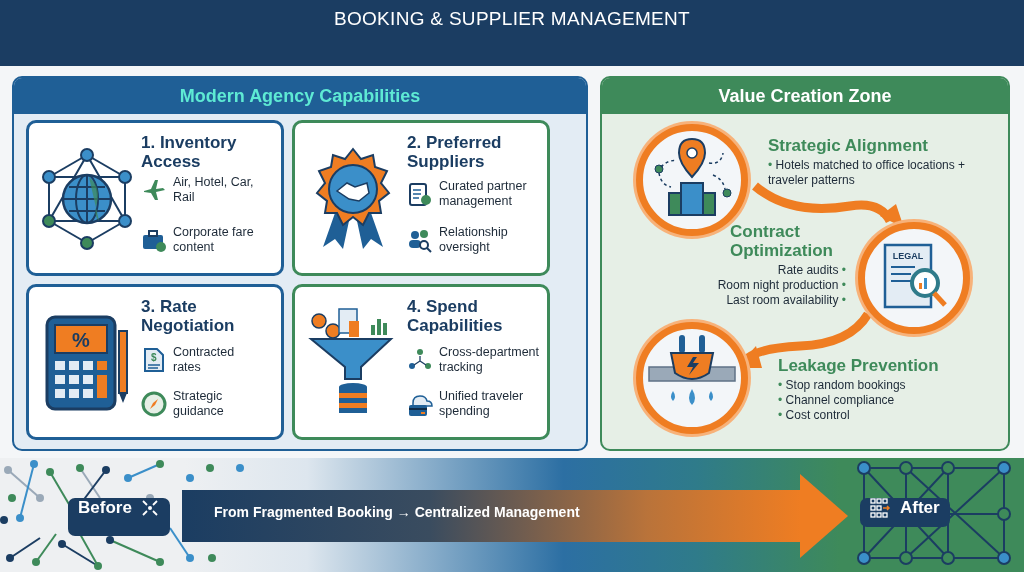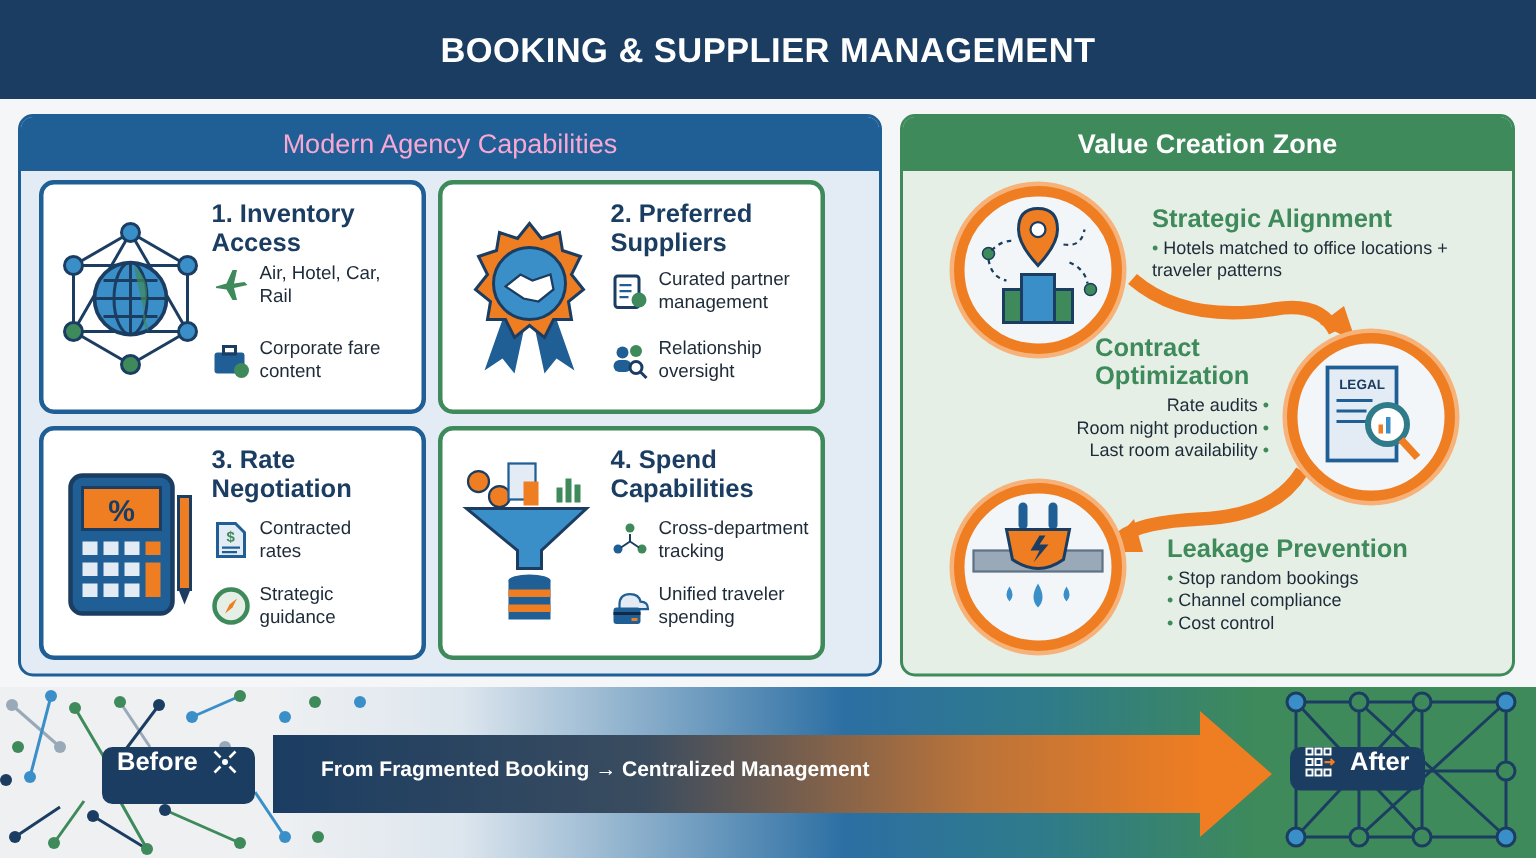--- a/index.html
+++ b/index.html
@@ -1,21 +1,21 @@
 <!DOCTYPE html>
 <html><head>
 <meta charset="utf-8">
 <style>
 *{box-sizing:border-box;margin:0;padding:0}
 body{width:1024px;height:572px;overflow:hidden;background:#f4f6f8;font-family:"Liberation Sans",sans-serif;position:relative}
 .header{position:absolute;left:0;top:0;width:1024px;height:66px;background:#1b3d62;text-align:center;color:#fff}
-.header .t{font-size:23px;font-weight:bold;padding-top:20px;letter-spacing:0.3px}
+.header .t{font-size:19px;font-weight:normal;padding-top:8px;letter-spacing:0.3px}
 .header .s{font-size:16px;margin-top:4px;color:#e8eef5}
 .panel-left{position:absolute;left:12px;top:76px;width:576px;height:375px;background:#e3ecf4;border:2px solid #1f5f96;border-radius:10px;overflow:hidden}
-.panel-left .ph{height:36px;background:#1f5f96;color:#f9a8d4;font-weight:normal;font-size:18px;text-align:center;line-height:36px}
+.panel-left .ph{height:36px;background:#1f5f96;color:#5eead4;font-weight:bold;font-size:18px;text-align:center;line-height:36px}
 .panel-right{position:absolute;left:600px;top:76px;width:410px;height:375px;background:#e6efe6;border:2px solid #3e8a5a;border-radius:10px;overflow:hidden}
 .panel-right .ph{height:36px;background:#3e8a5a;color:#fff;font-weight:bold;font-size:18px;text-align:center;line-height:36px}
 .card{position:absolute;width:258px;height:156px;background:#fff;border-radius:10px;border:3px solid #1f5f96}
 .card.g{border-color:#3e8a5a}
 .card .title{position:absolute;left:112px;top:10px;font-size:17px;font-weight:bold;color:#1b3d62;line-height:19px}
 .card .icon-main{position:absolute;left:10px;top:20px;width:96px;height:110px}
 .item{position:absolute;left:112px;display:flex;align-items:center;gap:6px;font-size:12.5px;color:#1d2a38;line-height:15px}
 .item .ic{width:26px;height:26px;flex:none}
 .circ{position:absolute;width:112px;height:112px;border-radius:50%;background:#f3f6f9;border:7px solid #ef7d22;box-shadow:0 0 0 3px #f7b27a}
 .vtitle{position:absolute;font-weight:bold;color:#3e8a5a;font-size:16px}

